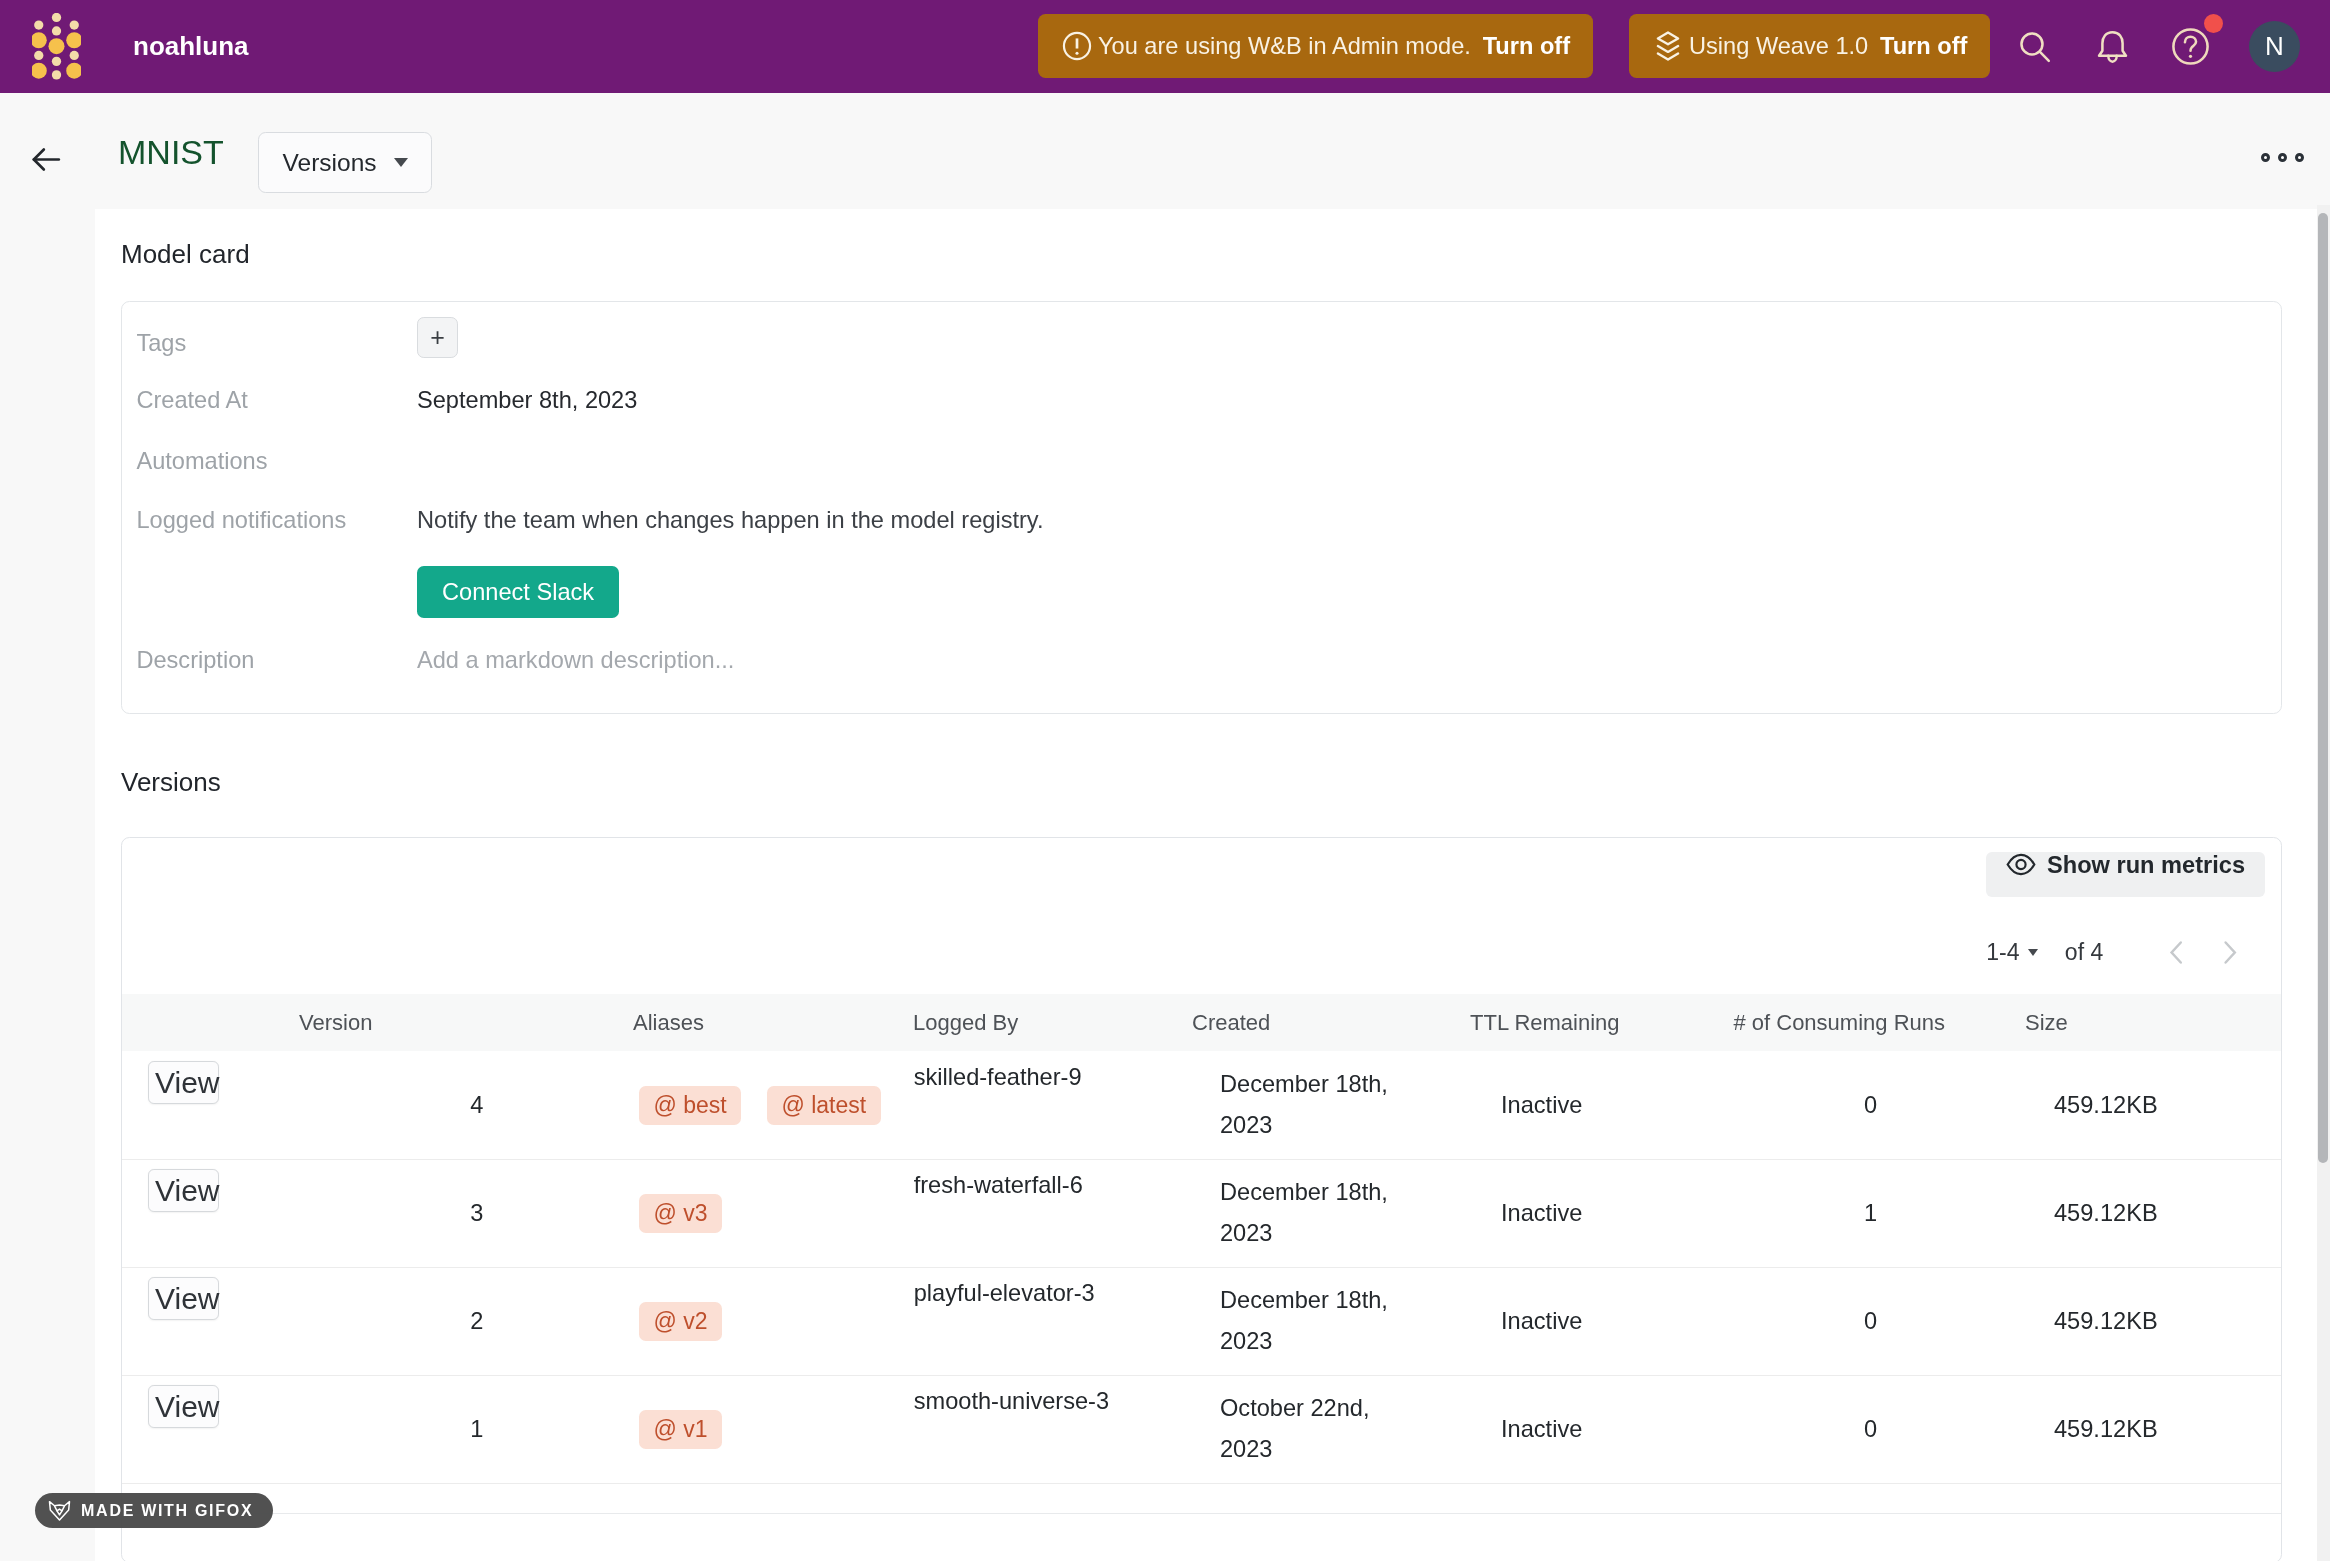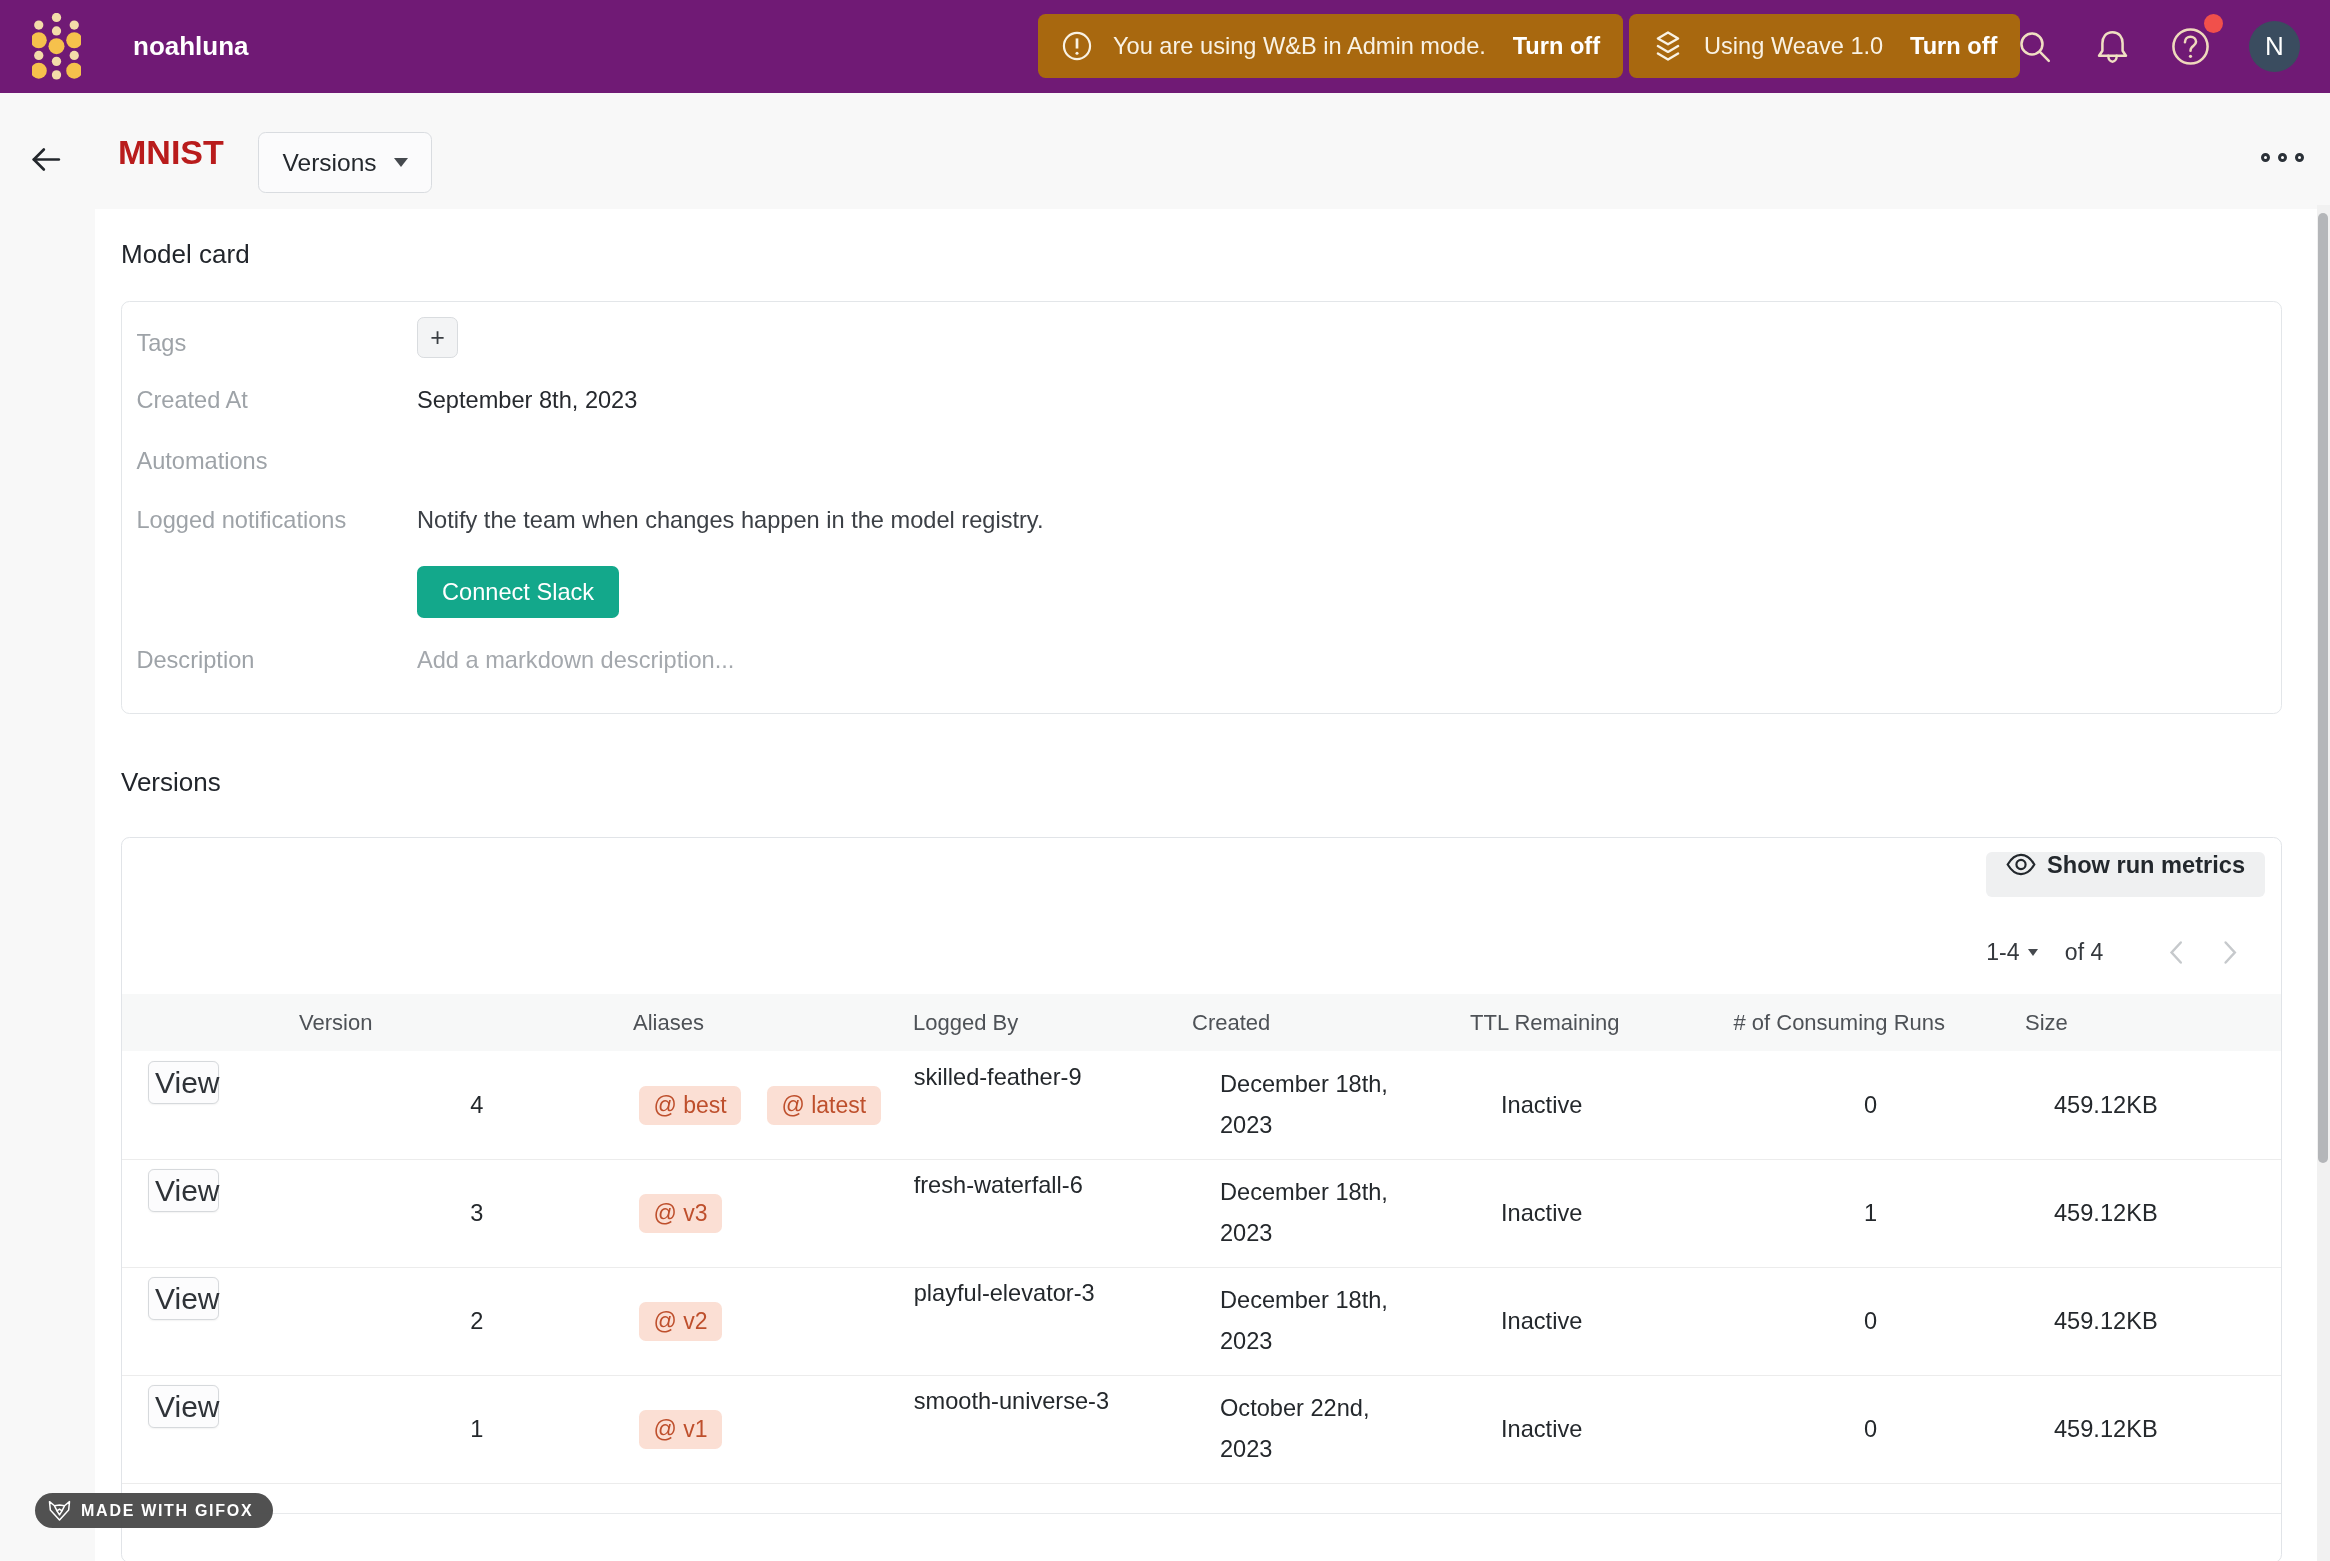--- a/index.html
+++ b/index.html
@@ -5,35 +5,35 @@
   html,body{margin:0;padding:0;}
   .canvas{position:relative;width:2330px;height:1562px;background:#ffffff;overflow:hidden;
           font-family:"Liberation Sans",sans-serif;color:#24282C;}
 
   
   .topbar{position:absolute;left:0;top:0;width:2330px;height:93px;background:#701a75;}
   .logo{position:absolute;left:32px;top:12.7px;width:49px;height:68px;}
   .username{position:absolute;left:133px;top:0;height:93px;display:flex;align-items:center;
             font-size:26px;font-weight:700;color:#ffffff;}
   .pill{position:absolute;top:14.4px;height:64px;border-radius:7.6px;background:#A8680F;
-        display:flex;align-items:center;gap:20px;padding:0 23px;color:#F9F2E4;font-size:23.6px;white-space:nowrap;}
+        display:flex;align-items:center;gap:5px;padding:0 23px;color:#F9F2E4;font-size:23.6px;white-space:nowrap;}
   .pill .pill-action{font-weight:700;color:#ffffff;margin-left:6.8px;cursor:pointer;}
   .pill-admin{left:1038px;}
   .pill-weave{left:1629px;}
   .tb-icon{position:absolute;top:25px;width:42px;height:42px;display:flex;align-items:center;justify-content:center;}
   .tb-search{left:2013px;} .tb-bell{left:2091px;} .tb-help{left:2169px;}
   .alert-dot{position:absolute;left:2204px;top:13.5px;width:19.4px;height:19.4px;border-radius:50%;background:#F1504B;}
   .avatar{position:absolute;left:2249px;top:21px;width:51px;height:51px;border-radius:50%;
           background:#3A4C5F;color:#fff;font-size:26px;display:flex;align-items:center;justify-content:center;cursor:pointer;}
 
   
   .header-band{position:absolute;left:0;top:93px;width:2330px;height:116px;background:#F8F8F8;}
   .left-rail{position:absolute;left:0;top:209px;width:95px;height:1353px;background:#F8F8F8;}
   .back-arrow{position:absolute;left:28px;top:142px;width:35px;height:35px;cursor:pointer;}
-  .page-title{position:absolute;left:118px;top:133px;font-size:34px;font-weight:700;color:#b91c1c;}
+  .page-title{position:absolute;left:118px;top:133px;font-size:34px;font-weight:400;color:#14532d;}
   .versions-dd{position:absolute;left:258px;top:132px;height:61px;padding:0 23.6px;box-sizing:border-box;
                border:0.8px solid #D9DCE0;background:#FBFBFC;border-radius:7.6px;display:flex;align-items:center;gap:17px;
                font-size:24.5px;color:#24282D;cursor:pointer;}
   .caret-down{width:0;height:0;border-left:7.6px solid transparent;border-right:7.6px solid transparent;border-top:9.3px solid #45494E;}
   .kebab{position:absolute;left:2261px;top:153px;display:flex;gap:7.6px;cursor:pointer;}
   .kebab span{width:9.3px;height:9.3px;border:3.4px solid #2B3138;border-radius:50%;box-sizing:border-box;background:#fff;}
 
   .section-title{position:absolute;font-size:26px;color:#21252B;}
   .t-modelcard{left:121px;top:239px;}
   .t-versions{left:121px;top:767px;}

